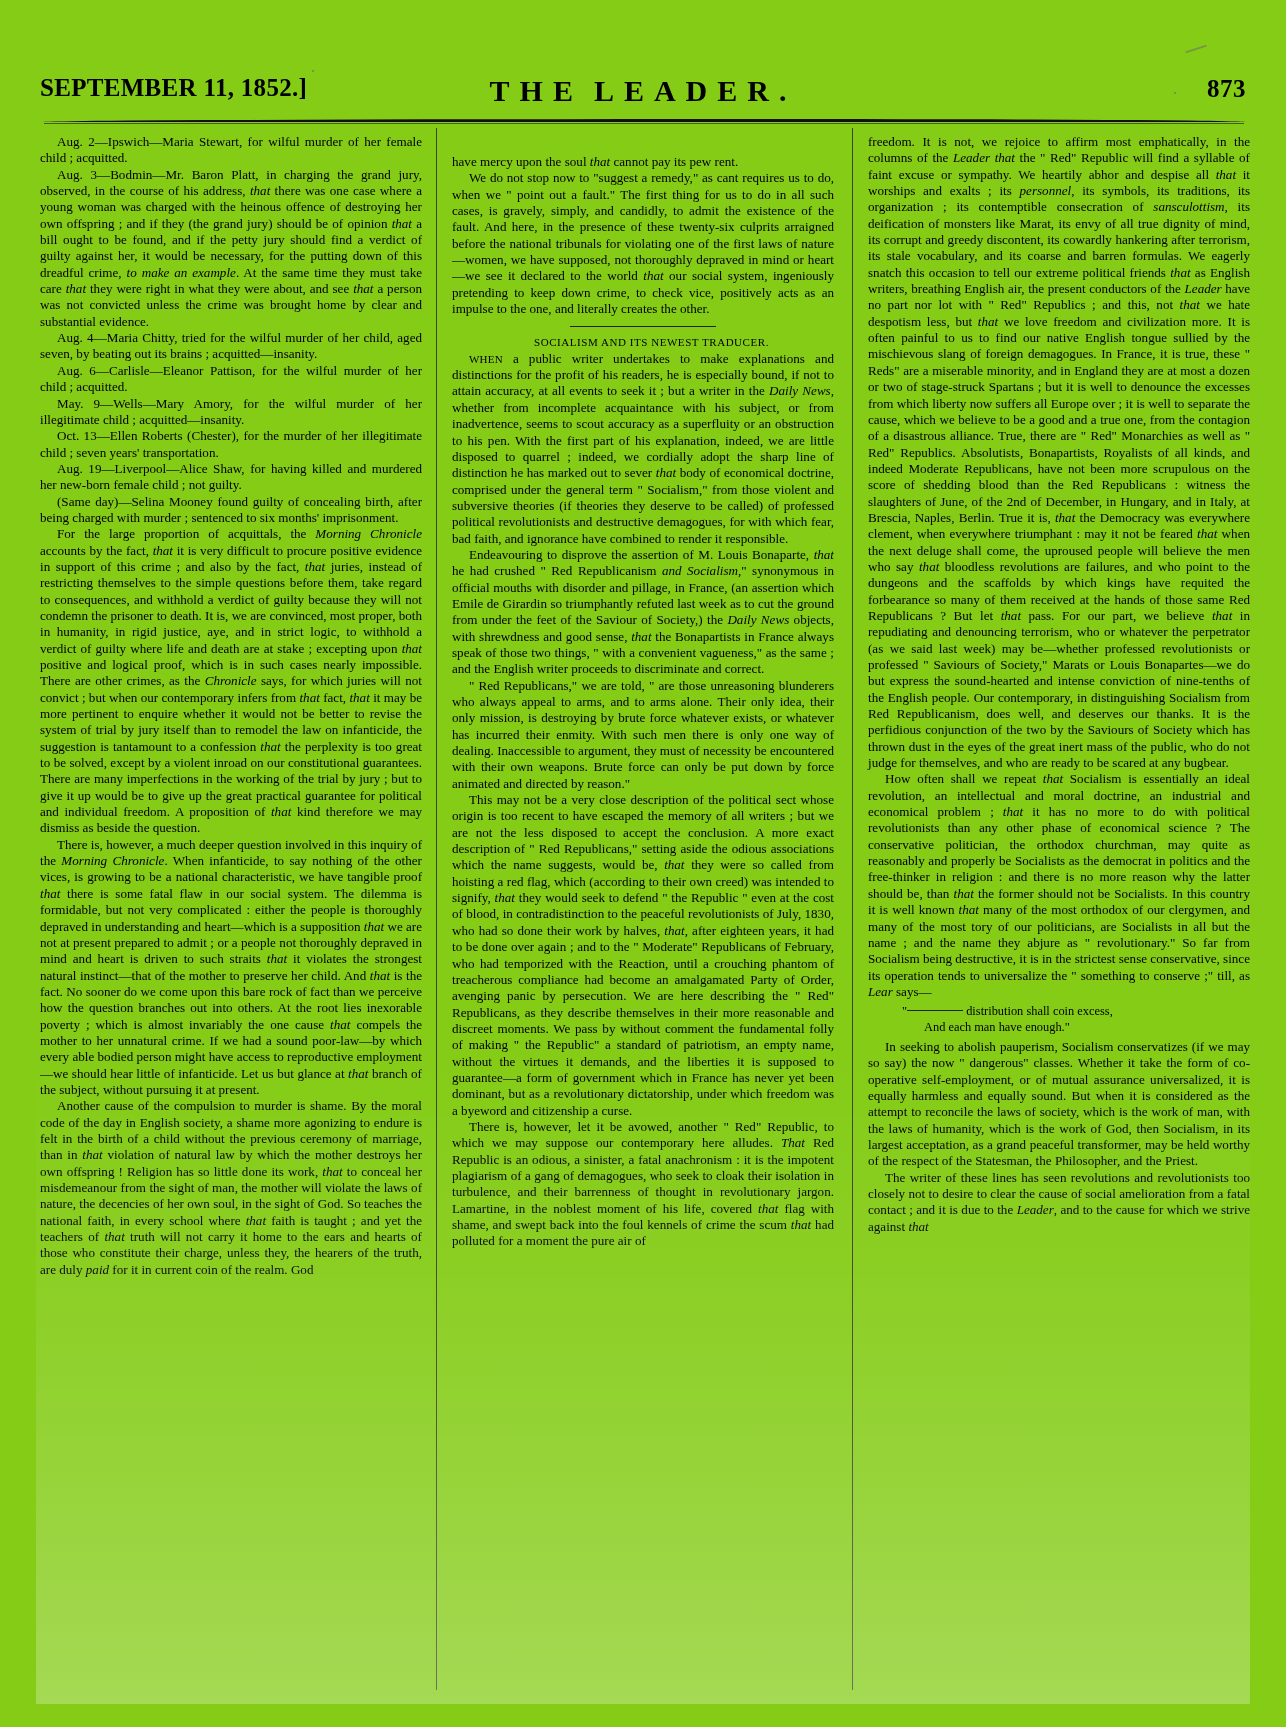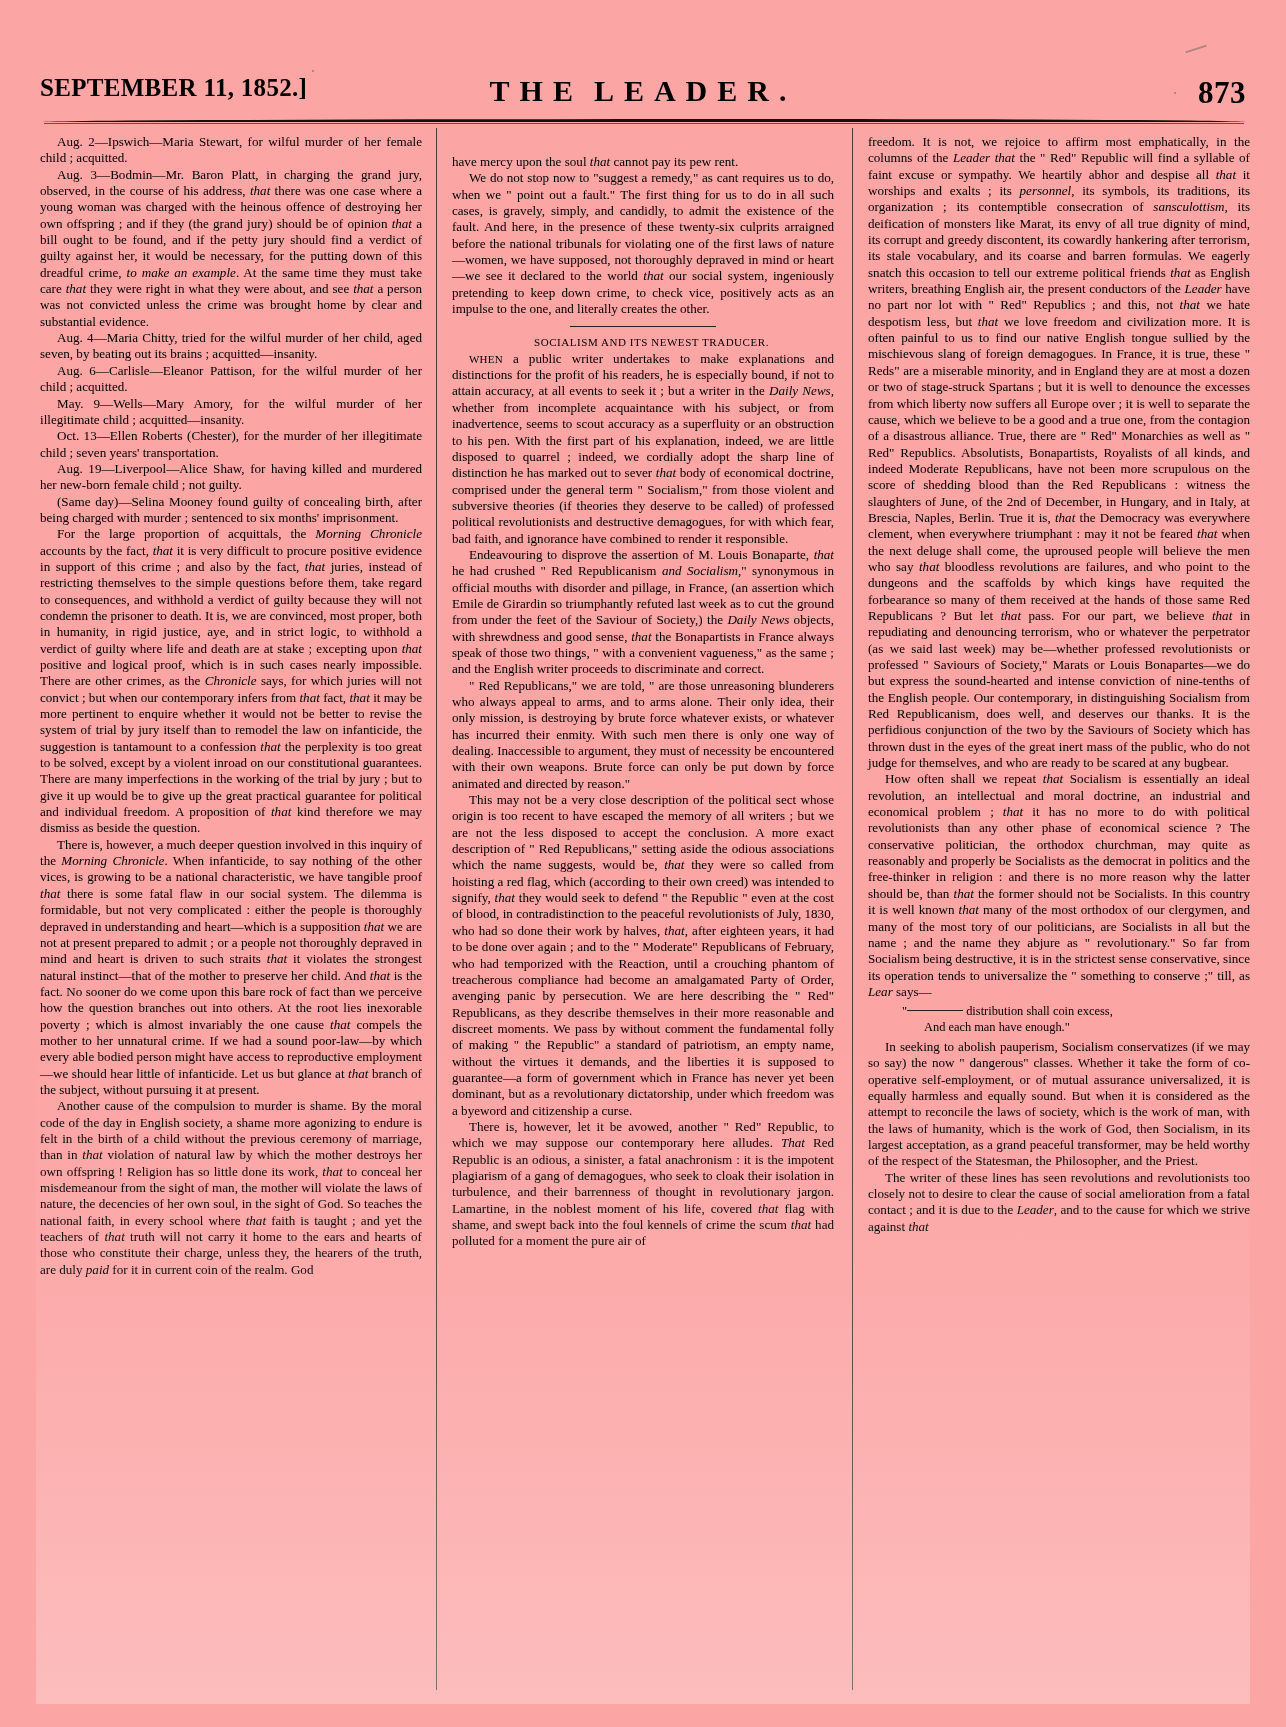--- a/index.html
+++ b/index.html
@@ -14,21 +14,21 @@
     position: relative;
     overflow: hidden;
     font-family: "Liberation Serif", "DejaVu Serif", serif;
     color: #000000;
   }
 
   
   #page {
     position: absolute;
     inset: 0;
-    background: #fca5a5;
+    background: #84cc16;
   }
 
   
   #masthead {
     position: absolute;
     left: 40px;
     top: 74px;
     width: 1206px;
     height: 44px;
   }
@@ -55,21 +55,21 @@
     font-size: 30px;
     font-weight: bold;
     letter-spacing: 3.5px;
     white-space: nowrap;
   }
   .mast-center .sp { letter-spacing: 10px; }
   .mast-right {
     position: absolute;
     right: 0;
     top: 1px;
-    font-size: 31px;
+    font-size: 25px;
     font-weight: bold;
     letter-spacing: 0.5px;
   }
 
   
   #mast-rule {
     position: absolute;
     left: 42px;
     top: 119px;
     width: 1204px;

